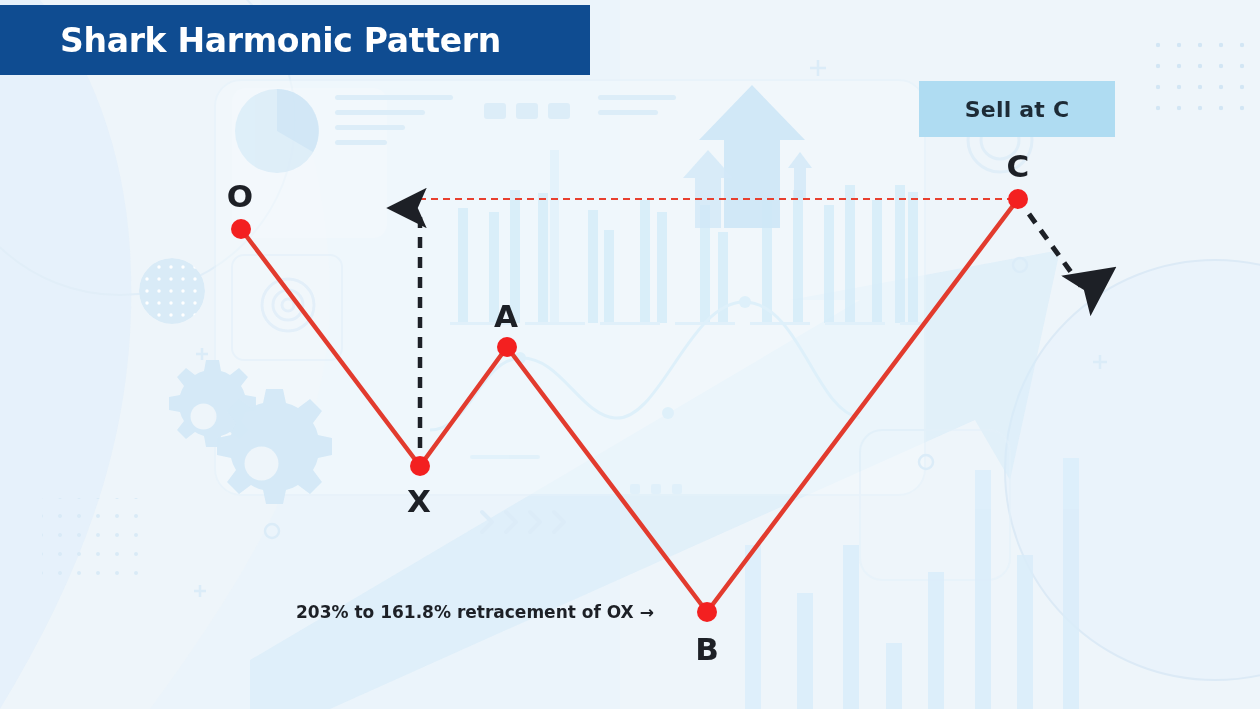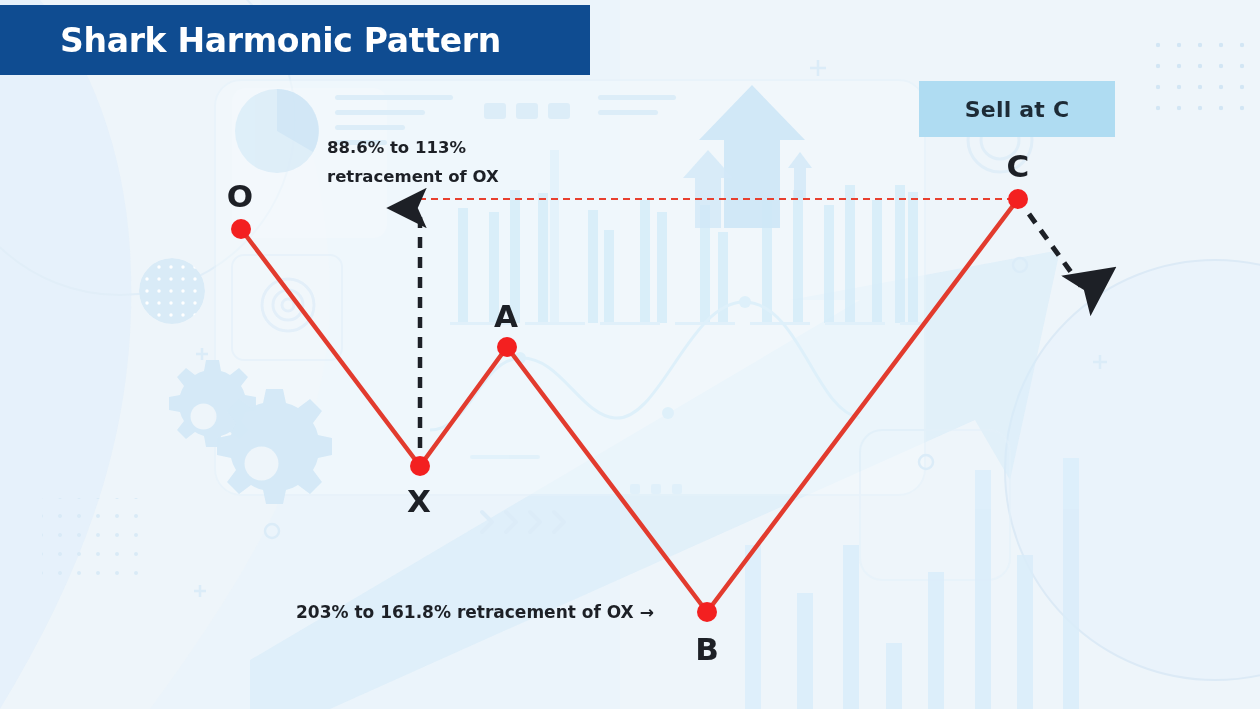--- a/index.html
+++ b/index.html
@@ -304,24 +304,20 @@
   </svg>
 
   <div id="title-banner">
     <span id="title-text">Shark Harmonic Pattern</span>
   </div>
 
   <div id="sell-badge">
     <span id="sell-badge-label">Sell at C</span>
   </div>
 
-  <div id="annot-ox-top" class="annot">
-    <div>88.6% to 113%</div>
-    <div>retracement of OX</div>
-  </div>
 
   <div id="annot-ox-bottom" class="annot">203% to 161.8% retracement of OX →</div>
 
   <div class="point-label" style="left:240px; top:196px;">O</div>
   <div class="point-label" style="left:419px; top:501px;">X</div>
   <div class="point-label" style="left:506px; top:316px;">A</div>
   <div class="point-label" style="left:707px; top:649px;">B</div>
   <div class="point-label" style="left:1018px; top:166px;">C</div>
 
 </div>

